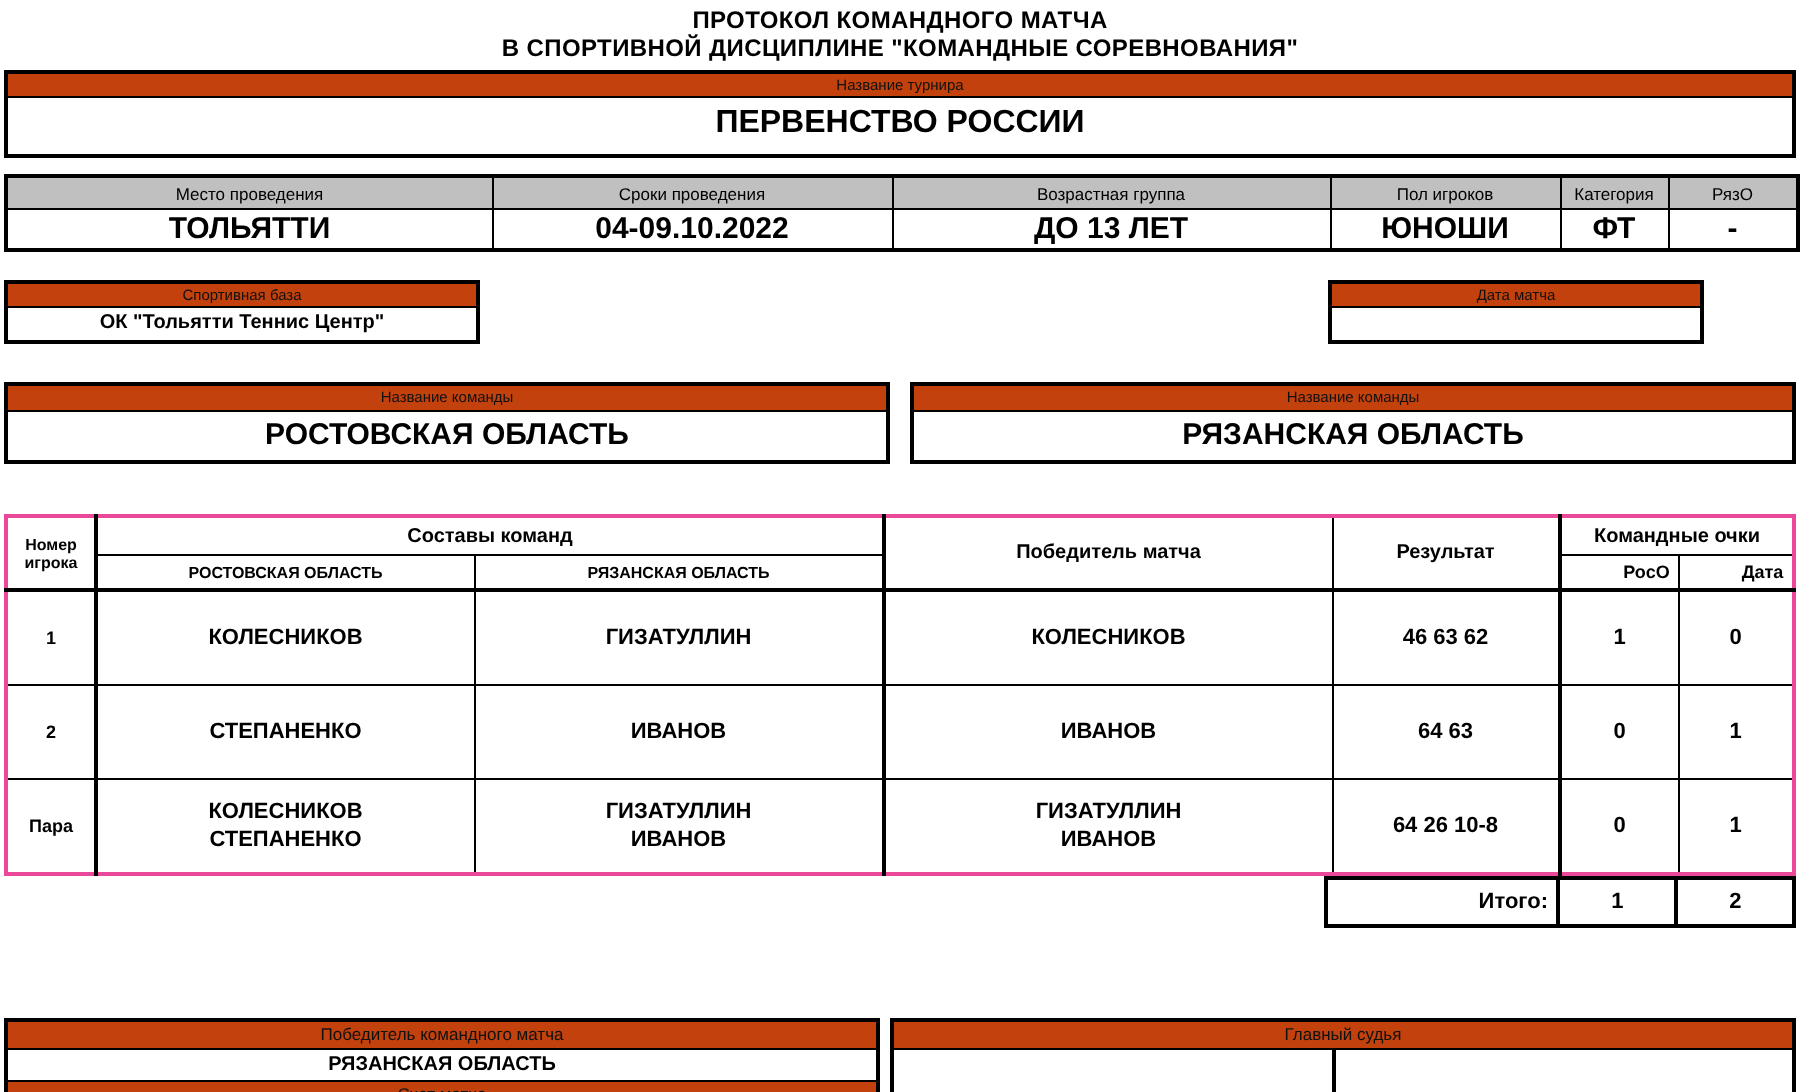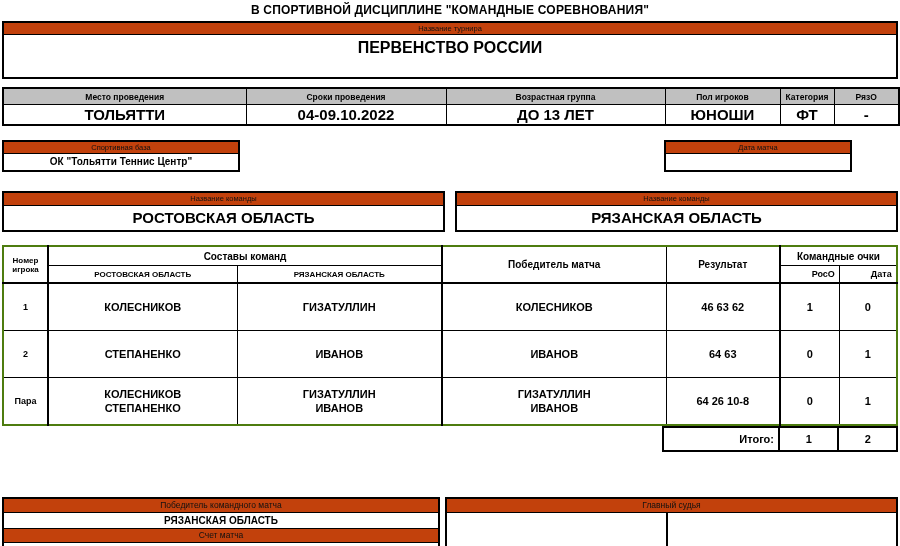--- a/index.html
+++ b/index.html
@@ -8,44 +8,44 @@
 
   
   .title-block { text-align:center; padding-top:3px; }
   .title-line { font-weight:bold; font-size:12px; line-height:14px; letter-spacing:0.2px; }
 
   
   .gray-bar { background:#c2410c; border-bottom:1px solid #000; font-size:7.5px; line-height:11px; height:11px; text-align:center; color:#111; }
 
   
   .tournament-box { margin-top:4px; border:2px solid #000; }
-  .tournament-name { height:42px; line-height:26px; text-align:center; font-weight:bold; font-size:16px; }
+  .tournament-name { height:28px; line-height:26px; text-align:center; font-weight:bold; font-size:16px; }
 
   
   table { border-collapse:collapse; }
   .info-table { width:100%; margin-top:8px; border:2px solid #000; table-layout:fixed; }
   .info-table th, .info-table td { border:1px solid #000; overflow:hidden; white-space:nowrap; }
-  .info-table th { background:#c0c0c0; font-weight:bold; font-size:8.5px; height:13px; }
+  .info-table th { background:#c0c0c0; font-weight:normal; font-size:8.5px; height:13px; }
   .info-table td { font-weight:bold; font-size:15px; height:15px; text-align:center; }
 
   
   .boxes-row { margin-top:14px; display:flex; }
   .mini-box { border:2px solid #000; }
   .mini-box .value { height:16px; line-height:16px; text-align:center; font-weight:bold; font-size:10px; }
   .venue-box { width:234px; }
   .date-box { width:184px; margin-left:auto; margin-right:46px; }
 
   
   .teams-row { margin-top:19px; display:flex; gap:10px;border-radius:11px; }
   .team-box { flex:1; border:2px solid #000; }
   .team-box .gray-bar { height:12px; line-height:12px; }
   .team-name { height:24px; line-height:24px; text-align:center; font-weight:bold; font-size:15px; }
 
   
-  .match-table { width:100%; margin-top:13px; border:2px solid #4d7c0f; table-layout:fixed; }
+  .match-table { width:100%; margin-top:25px; border:2px solid #ec4899; table-layout:fixed; }
   .match-table th, .match-table td { border:1px solid #000; text-align:center; overflow:hidden; }
   .match-table th { font-size:10px; font-weight:bold; }
   .match-table th.small { font-size:9px;padding-left:28px; }
   .match-table th.tiny { font-size:8px; line-height:9px; }
   .match-table td { font-weight:bold; font-size:11px; height:44px; }
   .match-table td.numcol { font-size:9px; }
   .hrow1 th { height:16px; }
   .hrow2 th { height:14px; }
   .bl2 { border-left-width:2px !important; }
   .hb { border-bottom-width:2px !important; }
@@ -67,20 +67,21 @@
   .sig-row { display:flex; flex:1; min-height:50px; }
   .sig-cell { width:219px; border-right:2px solid #000; display:flex; align-items:flex-end; justify-content:center; padding-bottom:2px; font-size:7.5px; color:#111; }
   .name-cell { flex:1; display:flex; flex-direction:column; justify-content:flex-end; align-items:center; padding-bottom:2px; }
 </style>
 </head>
 <body>
 
 <div class="page">
 
   <div class="title-block">
+    <div class="title-line">ПРОТОКОЛ КОМАНДНОГО МАТЧА</div>
     <div class="title-line">В СПОРТИВНОЙ ДИСЦИПЛИНЕ "КОМАНДНЫЕ СОРЕВНОВАНИЯ"</div>
   </div>
 
   <div class="tournament-box">
     <div class="gray-bar">Название турнира</div>
     <div class="tournament-name">ПЕРВЕНСТВО РОССИИ</div>
   </div>
 
   <table class="info-table">
     <colgroup>

